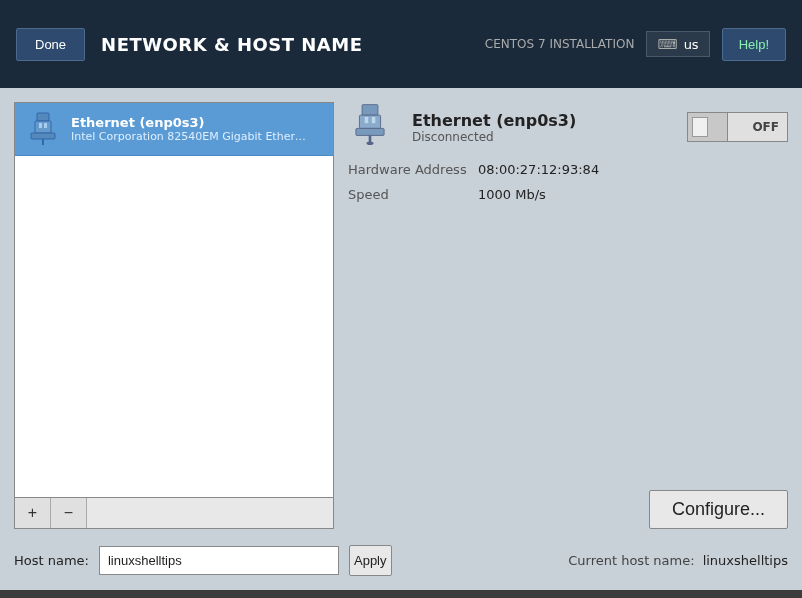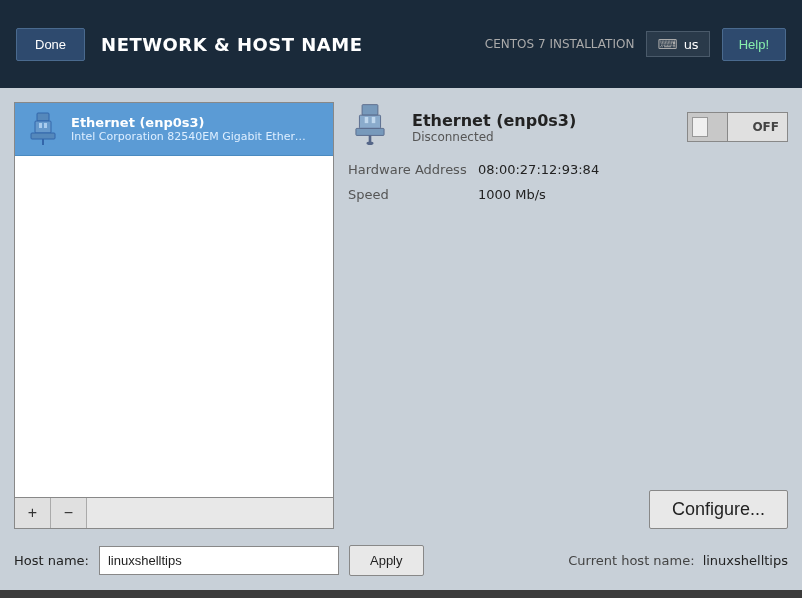--- a/index.html
+++ b/index.html
@@ -262,21 +262,21 @@
       padding: 6px 8px;
       font-size: 13px;
       border: 1px solid #888;
       background: #ffffff;
       color: #222;
     }
     .apply-button {
       background: #e8e8e8;
       color: #222;
       border: 1px solid #888;
-      padding: 7px 20px;
+      padding: 7px 4px;
       font-size: 13px;
       cursor: pointer;
       border-radius: 2px;
     }
 
     .current-hostname-section {
       margin-left: auto;
       display: flex;
       align-items: flex-start;
       gap: 8px;

